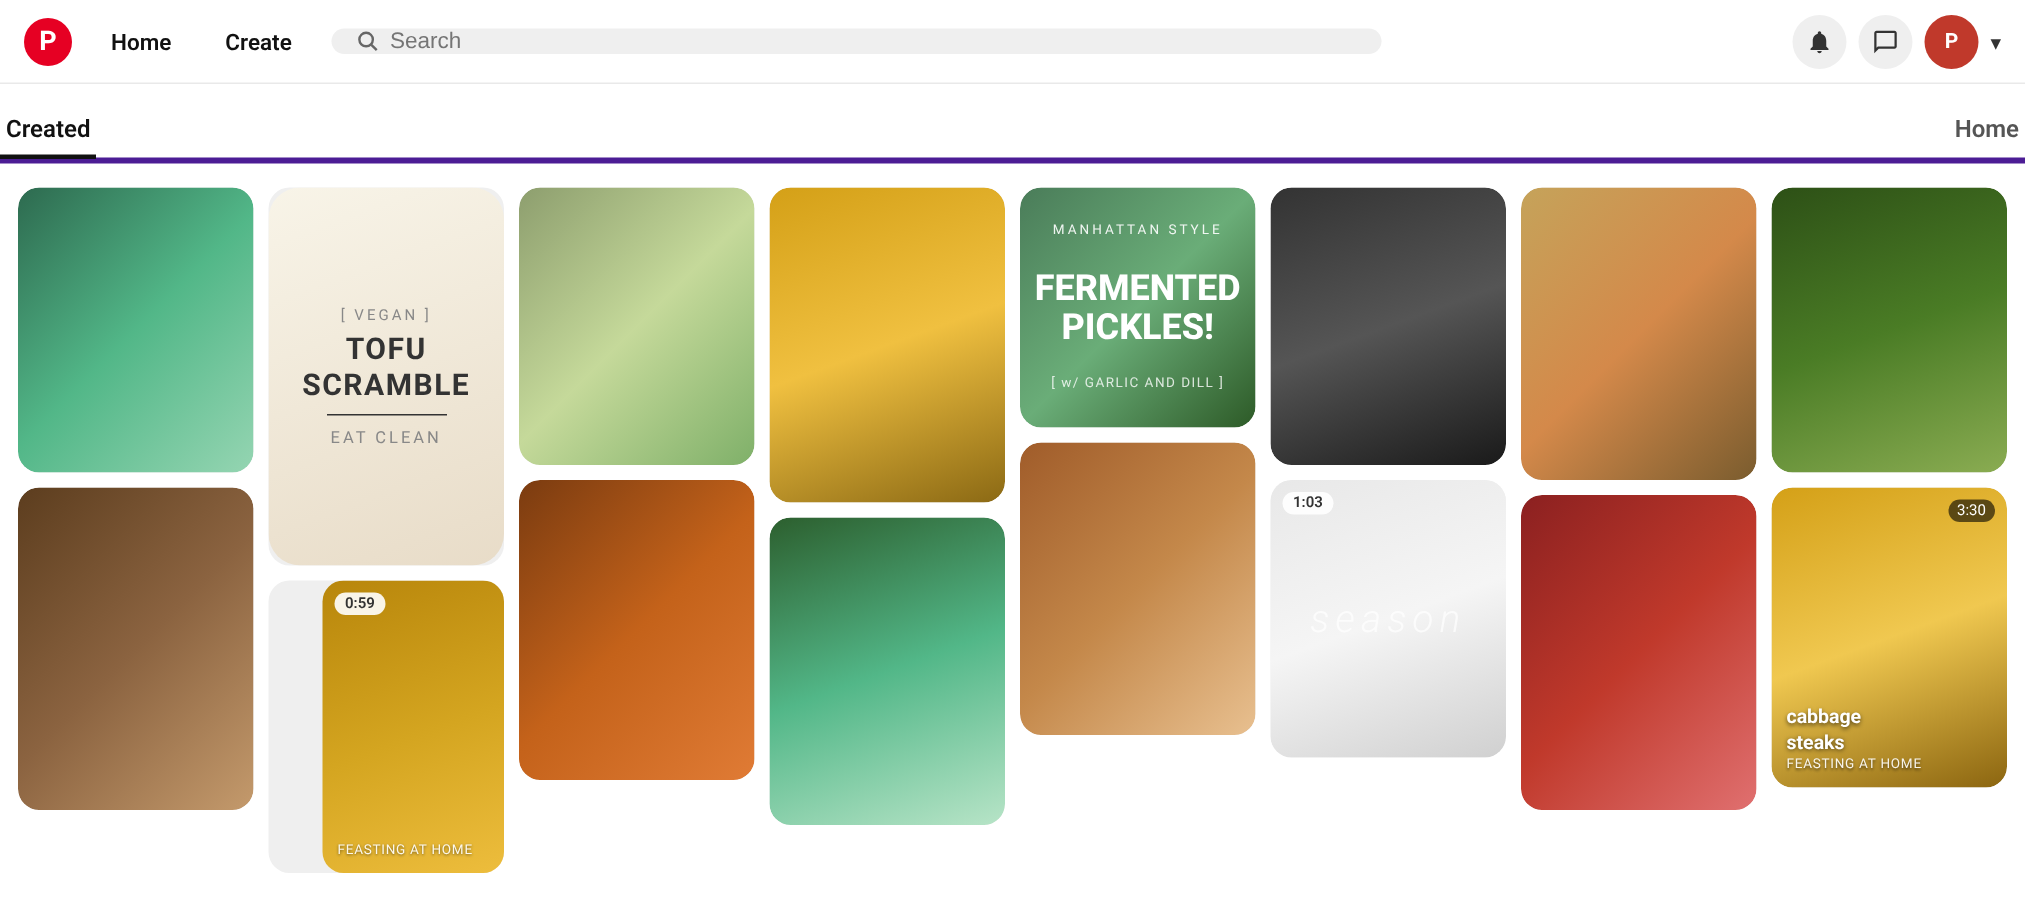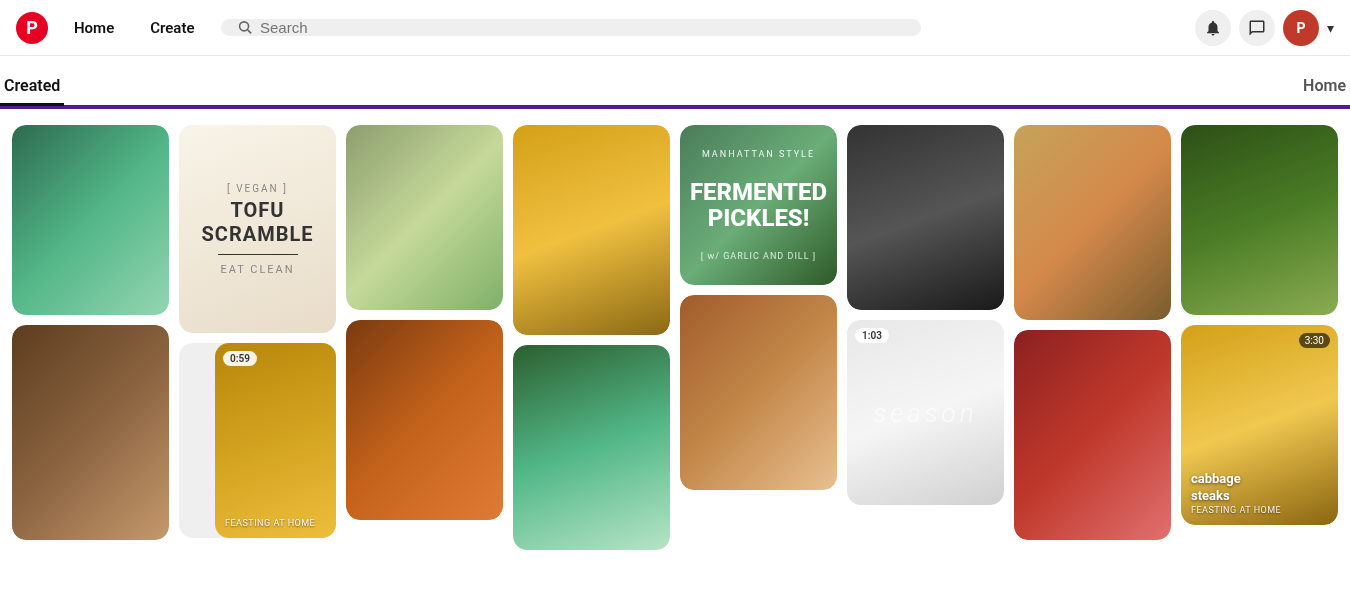--- a/index.html
+++ b/index.html
@@ -120,21 +120,21 @@
     }
     .pin-duration {
       position: absolute; top: 8px; right: 8px;
       background: rgba(0,0,0,0.6);
       border-radius: 8px; padding: 2px 6px;
       font-size: 10px; color: white;
     }
 
     
     .col1r1 { background: linear-gradient(135deg, #2d6a4f, #52b788, #95d5b2); height: 190px; }
-    .col2r1 { background: linear-gradient(160deg, #f8f4e8, #e8dcc8); height: 208px; }
+    .col2r1 { background: linear-gradient(160deg, #f8f4e8, #e8dcc8); height: 252px; border-radius: 21px; }
     .col3r1 { background: linear-gradient(135deg, #8d9e6e, #c5d99a, #7fb069); height: 185px; }
     .col4r1 { background: linear-gradient(160deg, #d4a017, #f0c040, #8B6914); height: 210px; }
     .col5r1 { background: linear-gradient(135deg, #4a7c59, #6aad78, #2d5a27); height: 160px; }
     .col6r1 { background: linear-gradient(160deg, #333, #555, #1a1a1a); height: 185px; }
     .col7r1 { background: linear-gradient(135deg, #c5a35a, #d4894a, #7a5c2e); height: 195px; }
     .col8r1 { background: linear-gradient(160deg, #2d5016, #4a7c25, #8aac52); height: 190px; }
 
     .col1r2 { background: linear-gradient(135deg, #5c3d1e, #8b6340, #c49a6c); height: 215px; }
     .col2r2 { background: linear-gradient(160deg, #b8860b, #d4a520, #f0c040); height: 195px; }
     .col3r2 { background: linear-gradient(135deg, #7a3b10, #c4621a, #e07b35); height: 200px; }

